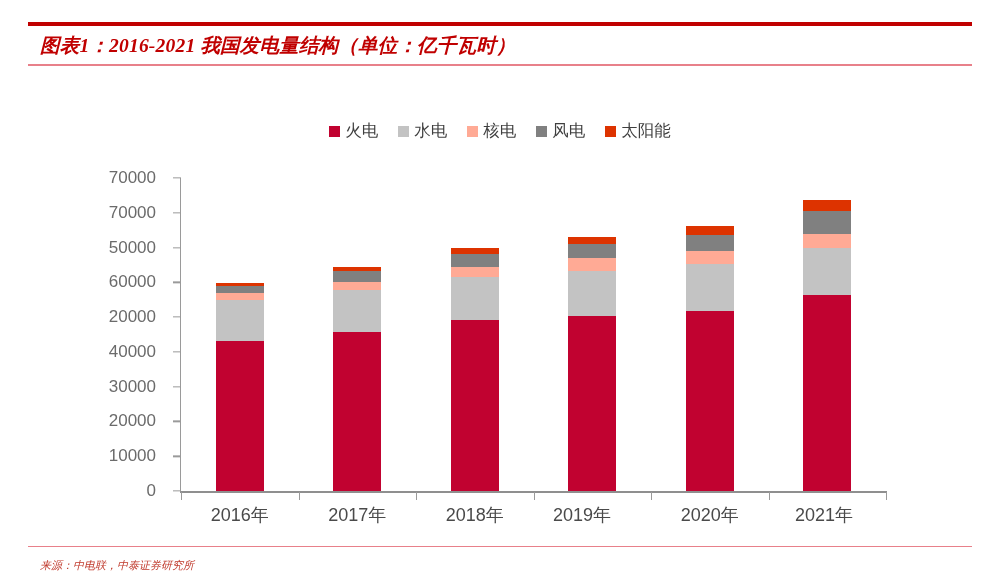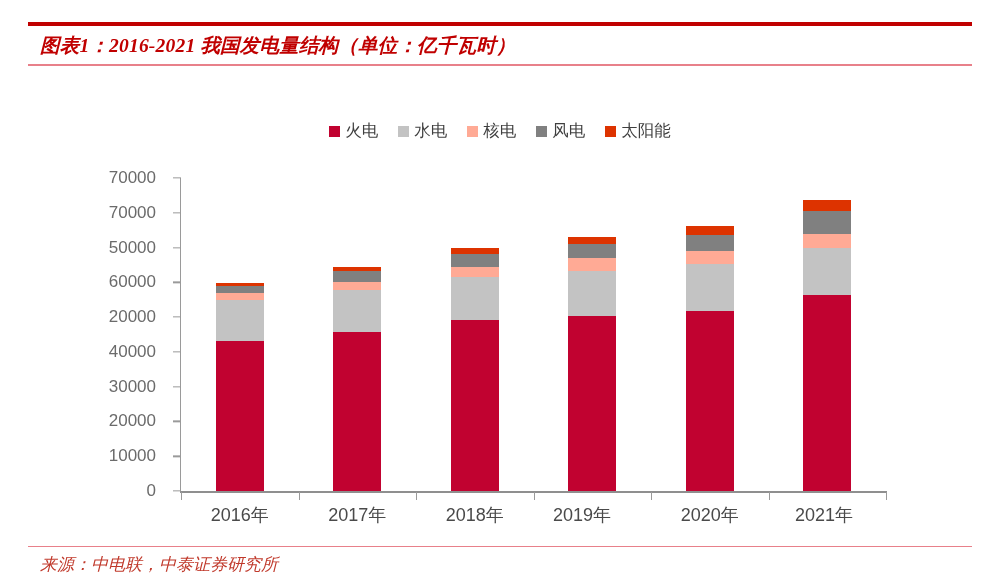--- a/index.html
+++ b/index.html
@@ -24,21 +24,21 @@
     font-family:"Liberation Serif","DejaVu Serif",serif;
     white-space:nowrap;
   }
 
   
   .rule-footer{
     position:absolute;left:28px;top:546px;width:944px;height:1.4px;background:#E8808A;
   }
   .source{
     position:absolute;left:40px;top:552px;width:700px;height:26px;
-    color:#C0392B;font-size:17px;line-height:26px;font-style:italic;
+    color:#C0392B;font-size:11px;line-height:26px;font-style:italic;
     font-family:"Liberation Serif","DejaVu Serif",serif;white-space:nowrap;
   }
 
   
   .legend{
     position:absolute;left:0;top:118px;width:1000px;height:26px;
     display:flex;justify-content:center;align-items:center;gap:20px;
   }
   .legend-item{display:flex;align-items:center;gap:5px;}
   .legend-swatch{width:11px;height:11px;display:block;}

